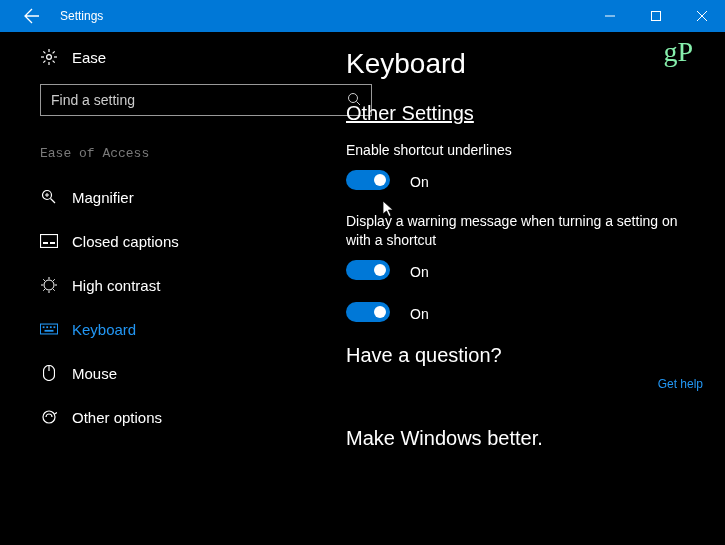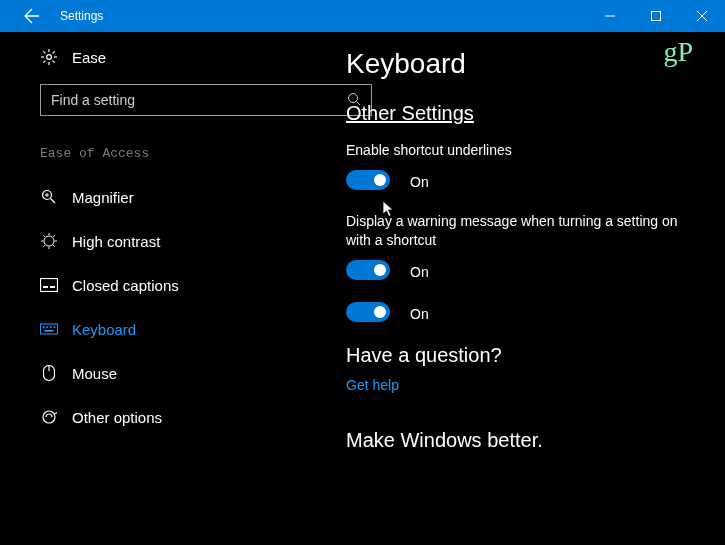--- a/index.html
+++ b/index.html
@@ -141,21 +141,22 @@
 }
 .toggle-state { font-size: 14px; }
 .question-title {
   font-size: 20px;
   font-weight: 400;
   margin-top: 6px;
   margin-bottom: 10px;
 }
 .link {
   color: #2296f3;
-  font-size: 14px;
+  font-size: 12px;
+  text-align: right;
 }
 .better-title {
   font-size: 20px;
   font-weight: 400;
   margin-top: 36px;
 }
 .cursor {
   position: absolute;
   left: 382px;
   top: 200px;
@@ -233,48 +234,48 @@
             <line x1="9.5" y1="9.5" x2="14" y2="14" stroke="#fff" stroke-width="1.2"></line>
             <line x1="4" y1="6" x2="8" y2="6" stroke="#fff" stroke-width="1"></line>
             <line x1="6" y1="4" x2="6" y2="8" stroke="#fff" stroke-width="1"></line>
           </svg>
       </span>
       <span>Magnifier</span>
     </div>
 
     <div class="nav-item">
       <span class="nav-icon">
+        <svg width="18" height="14" viewBox="0 0 18 14">
+            <rect x="0.5" y="0.5" width="17" height="13" stroke="#fff" stroke-width="1.2" fill="none"></rect>
+            <rect x="3" y="8" width="5" height="2" fill="#fff"></rect>
+            <rect x="10" y="8" width="5" height="2" fill="#fff"></rect>
+          </svg>
+      </span>
+      <span>Closed captions</span>
+    </div>
+
+    <div class="nav-item">
+      <span class="nav-icon">
         <svg width="16" height="16" viewBox="0 0 16 16">
             <circle cx="8" cy="8" r="5" stroke="#fff" stroke-width="1" fill="none"></circle>
             <g stroke="#fff" stroke-width="1">
               <line x1="8" y1="0" x2="8" y2="2.2"></line>
               <line x1="8" y1="13.8" x2="8" y2="16"></line>
               <line x1="0" y1="8" x2="2.2" y2="8"></line>
               <line x1="13.8" y1="8" x2="16" y2="8"></line>
               <line x1="2.3" y1="2.3" x2="3.9" y2="3.9"></line>
               <line x1="12.1" y1="12.1" x2="13.7" y2="13.7"></line>
               <line x1="13.7" y1="2.3" x2="12.1" y2="3.9"></line>
               <line x1="3.9" y1="12.1" x2="2.3" y2="13.7"></line>
             </g>
           </svg>
       </span>
       <span>High contrast</span>
     </div>
 
-    <div class="nav-item">
-      <span class="nav-icon">
-        <svg width="18" height="14" viewBox="0 0 18 14">
-            <rect x="0.5" y="0.5" width="17" height="13" stroke="#fff" stroke-width="1.2" fill="none"></rect>
-            <rect x="3" y="8" width="5" height="2" fill="#fff"></rect>
-            <rect x="10" y="8" width="5" height="2" fill="#fff"></rect>
-          </svg>
-      </span>
-      <span>Closed captions</span>
-    </div>
-
     <div class="nav-item active">
       <span class="nav-icon">
         <svg width="20" height="12" viewBox="0 0 20 12">
             <rect x="0.5" y="0.5" width="19" height="11" stroke="#2296f3" stroke-width="1.2" fill="none"></rect>
             <rect x="3" y="3" width="2" height="2" fill="#2296f3"></rect>
             <rect x="7" y="3" width="2" height="2" fill="#2296f3"></rect>
             <rect x="11" y="3" width="2" height="2" fill="#2296f3"></rect>
             <rect x="15" y="3" width="2" height="2" fill="#2296f3"></rect>
             <rect x="5" y="7" width="10" height="2" fill="#2296f3"></rect>
           </svg>

